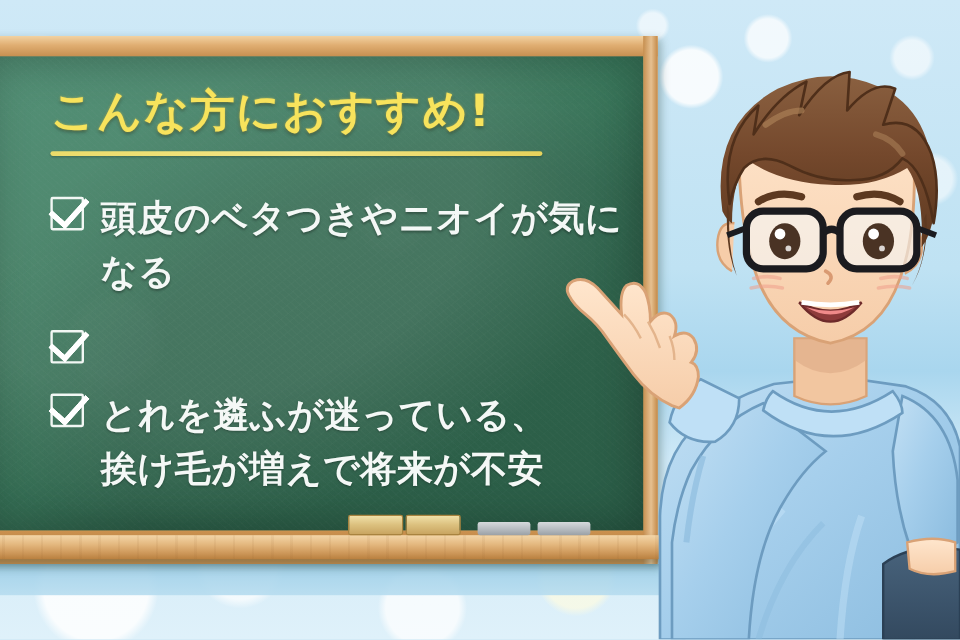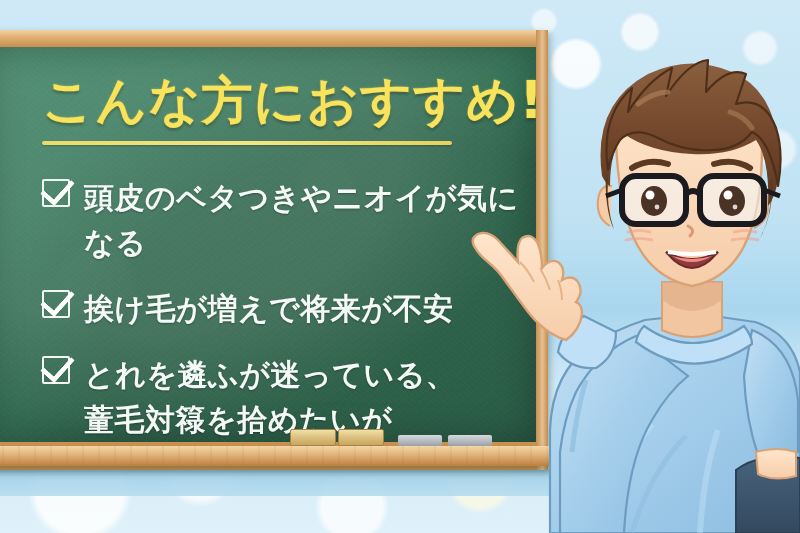--- a/index.html
+++ b/index.html
@@ -65,21 +65,21 @@
     background-image:
       repeating-linear-gradient(42deg, rgba(255,255,255,.10) 0 1px, rgba(0,0,0,0) 1px 4px),
       repeating-linear-gradient(-38deg, rgba(255,255,255,.07) 0 1px, rgba(0,0,0,0) 1px 6px),
       radial-gradient(circle at 20% 60%, rgba(255,255,255,.12) 0 6%, rgba(0,0,0,0) 9%),
       radial-gradient(circle at 62% 35%, rgba(255,255,255,.10) 0 5%, rgba(0,0,0,0) 8%);
   }
   #board-inner { position:absolute; inset:0; padding:26px 0 0 56px; }
 
   
   #title {
-    font-size:51px; font-weight:bold; color:#f7e35c;
+    font-size:37px; font-weight:bold; color:#f7e35c;
     letter-spacing:1px; line-height:1.1;
     text-shadow:0 2px 3px rgba(0,0,0,.35), 0 0 2px rgba(247,227,92,.7);
     white-space:nowrap;
   }
   #title-underline {
     margin-top:12px; width:410px; height:4px; border-radius:2px;
     background:linear-gradient(90deg,#f4e06a,#fbeb86 50%,#efd85c);
     opacity:.95;
     box-shadow:0 1px 2px rgba(0,0,0,.25);
   }
@@ -158,30 +158,27 @@
 
         <div class="check-row">
           <div class="checkbox"></div>
           <div class="check-text">
             <span>頭皮のベタつきやニオイが気になる</span>
           </div>
         </div>
 
         <div class="check-row">
           <div class="checkbox"></div>
-          <div class="check-text">
-            <span>挨け毛が増えで将来が不安</span>
-          </div>
         </div>
 
         <div class="check-row">
           <div class="checkbox"></div>
           <div class="check-text">
             <span>とれを遴ふが迷っている、</span>
-            <span>蕫毛対簶を拾めたいが</span>
+            <span>挨け毛が増えで将来が不安</span>
           </div>
         </div>
 
       </div>
     </div>
   </div>
 </div>
 
 <div id="ledge">
   <div id="ledge-grain"></div>

